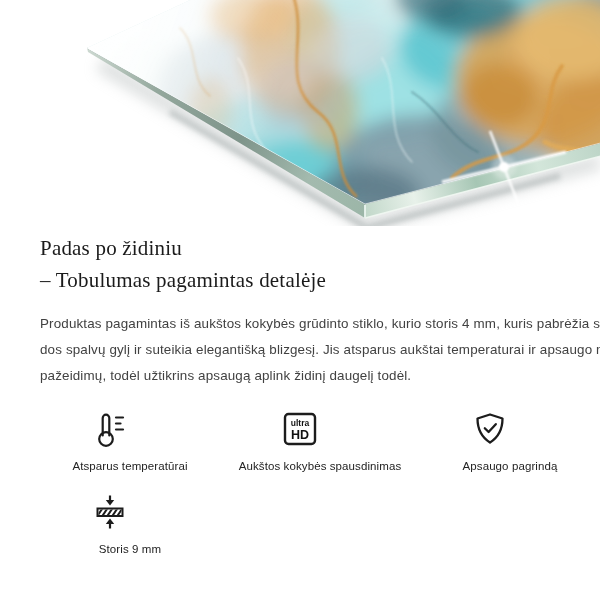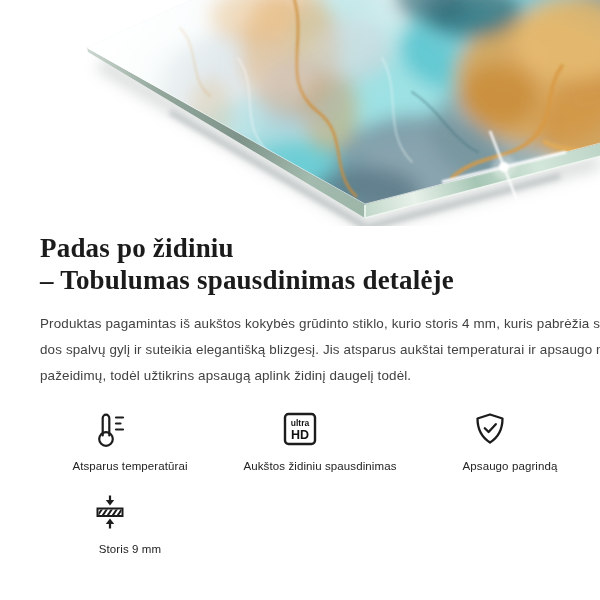--- a/index.html
+++ b/index.html
@@ -1,20 +1,20 @@
 <!DOCTYPE html>
 <html><head>
 <meta charset="utf-8">
 <style>
   html,body{margin:0;padding:0;background:#ffffff;}
   body{width:600px;height:600px;overflow:hidden;font-family:"Liberation Sans","DejaVu Sans",sans-serif;}
   .hero{position:relative;width:600px;height:226px;background:#ffffff;}
   .hero svg{display:block;}
   .content{padding:0 40px;}
-  .heading{margin-top:6px;font-family:"Liberation Serif","DejaVu Serif",serif;color:#1b1b1b;font-size:27px;line-height:32px;font-weight:700;letter-spacing:.2px;}
+  .heading{margin-top:6px;font-family:"Liberation Serif","DejaVu Serif",serif;color:#1b1b1b;font-size:21px;line-height:32px;font-weight:400;letter-spacing:.2px;}
   .desc{margin-top:15px;color:#414141;font-size:13.4px;line-height:26px;letter-spacing:.15px;}
   .desc div{white-space:nowrap;}
   .features{margin:18px 30px 0 30px;display:grid;grid-template-columns:160px 220px 160px;grid-column-gap:0;grid-row-gap:18px;}
   .feature{display:flex;flex-direction:column;align-items:center;}
   .feature .ic{height:42px;display:flex;align-items:flex-end;justify-content:flex-end;}
   .feature .lbl{margin-top:11px;font-size:11.5px;color:#232323;letter-spacing:.1px;text-align:center;margin-left:40px;}
   .icon svg{display:block;}
 </style>
 </head>
 <body>
@@ -126,21 +126,21 @@
       <path d="M-14,-36 L14,36" stroke="#ffffff" stroke-width="2.5" opacity=".9" filter="url(#f2)" fill="none"></path>
       <circle r="5" fill="#ffffff" filter="url(#f2)"></circle>
       <circle r="2" fill="#ffffff"></circle>
     </g>
   </svg>
 </div>
 
 <div class="content">
   <div class="heading">
     <div>Padas po židiniu</div>
-    <div>– Tobulumas spausdinimas detalėje</div>
+    <div>– Tobulumas pagamintas detalėje</div>
   </div>
   <div class="desc">
     <div>Produktas pagamintas iš aukštos kokybės grūdinto stiklo, kurio storis 4 mm, kuris pabrėžia spau-</div>
     <div>dos spalvų gylį ir suteikia elegantišką blizgesį. Jis atsparus aukštai temperaturai ir apsaugo nuo</div>
     <div>pažeidimų, todėl užtikrins apsaugą aplink židinį daugelį todėl.</div>
   </div>
 </div>
 
 <div class="features">
 
@@ -158,21 +158,21 @@
   </div>
 
   <div class="feature">
     <div class="ic icon">
       <svg width="40" height="40" viewBox="0 0 40 40">
         <rect x="5" y="5" width="30" height="30" rx="3.5" fill="none" stroke="#1c1c1c" stroke-width="2.4"></rect>
         <text x="20" y="17" text-anchor="middle" font-family="Liberation Sans, sans-serif" font-size="8.5" font-weight="600" fill="#111111">ultra</text>
         <text x="20" y="29.5" text-anchor="middle" font-family="Liberation Sans, sans-serif" font-size="12.5" font-weight="800" fill="#111111">HD</text>
       </svg>
     </div>
-    <div class="lbl">Aukštos židiniu spausdinimas</div>
+    <div class="lbl">Aukštos kokybės spausdinimas</div>
   </div>
 
   <div class="feature">
     <div class="ic icon">
       <svg width="40" height="40" viewBox="0 0 40 40" fill="none" stroke="#1c1c1c" stroke-width="2.3" stroke-linejoin="round" stroke-linecap="round">
         <path d="M20,5.5 L32.5,9.5 C32.5,19.5 29.5,27.5 20,33.5 C10.5,27.5 7.5,19.5 7.5,9.5 Z"></path>
         <path d="M14.8,19.2 L18.6,23 L25.8,15.2"></path>
       </svg>
     </div>
     <div class="lbl">Apsaugo pagrindą</div>

